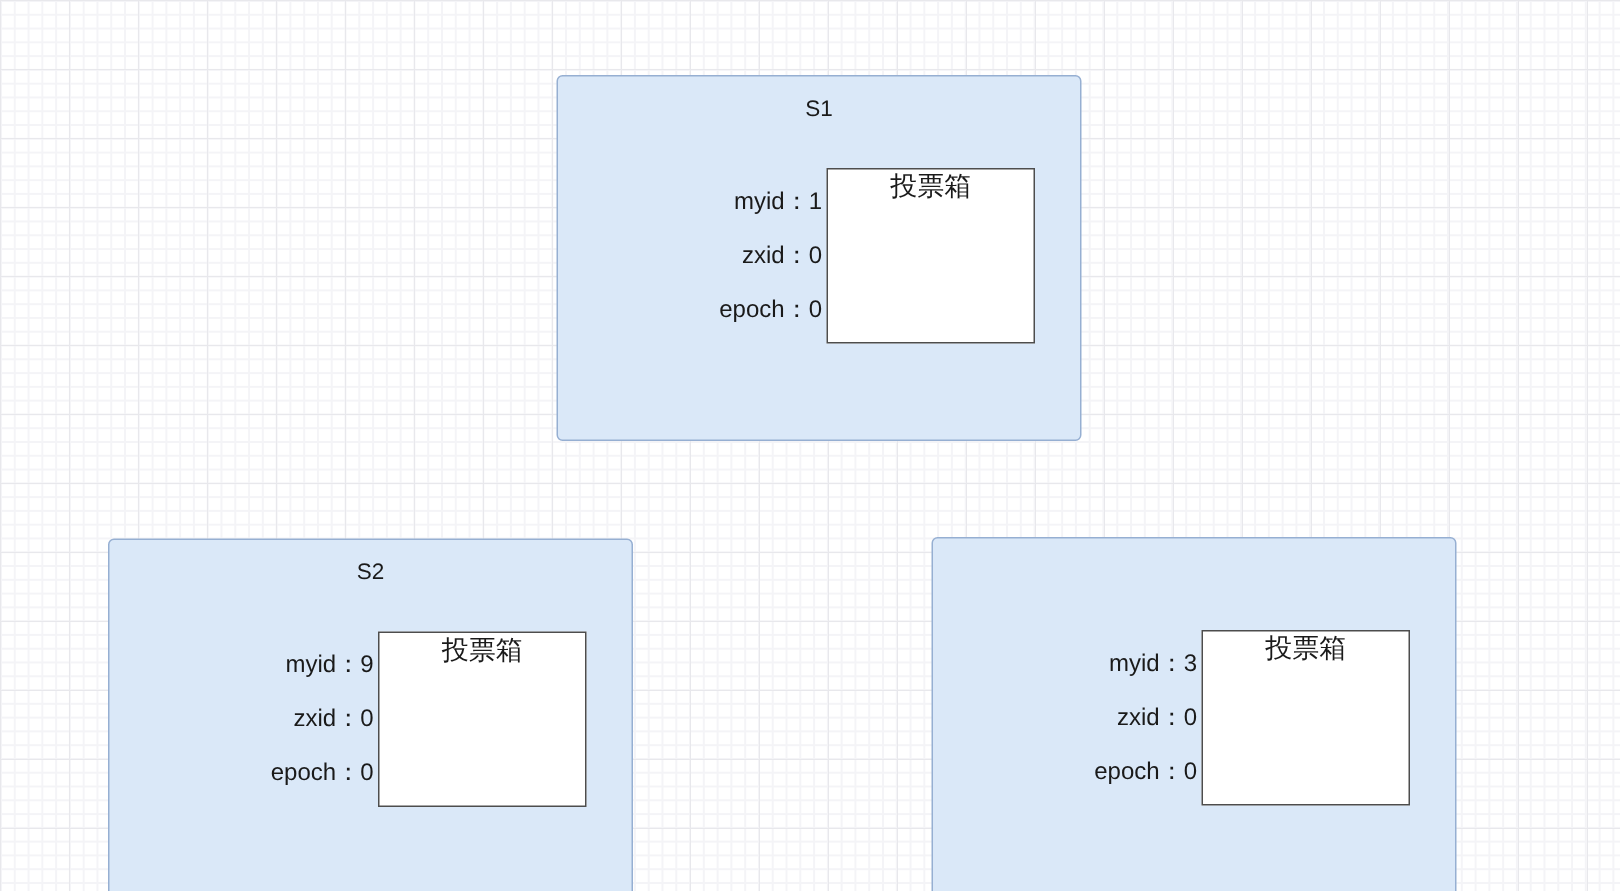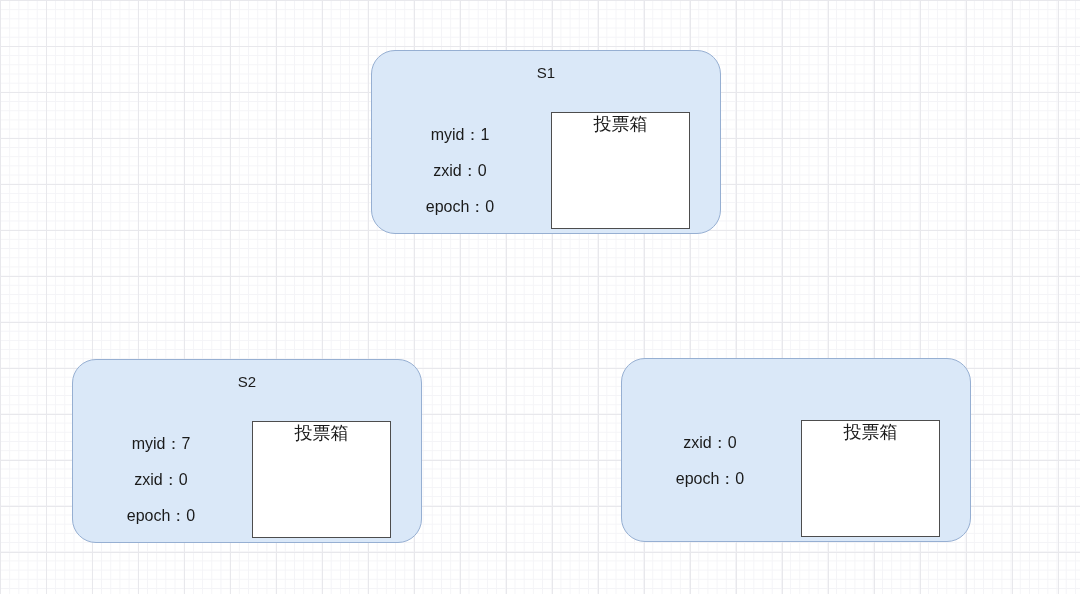--- a/index.html
+++ b/index.html
@@ -27,44 +27,44 @@
     background-image:
       linear-gradient(to right, var(--grid-major) 1px, transparent 1px),
       linear-gradient(to bottom, var(--grid-major) 1px, transparent 1px),
       linear-gradient(to right, var(--grid-minor) 1px, transparent 1px),
       linear-gradient(to bottom, var(--grid-minor) 1px, transparent 1px);
     background-size: 46px 46px, 46px 46px, 9.2px 9.2px, 9.2px 9.2px;
   }
   .card {
     position: absolute;
     width: 350px;
-    height: 184px;
+    height: 244px;
     background: var(--card-fill);
     border: 1.5px solid var(--card-border);
-    border-radius: 24px;
+    border-radius: 4px;
     padding-left: 28px;
   }
   .card-s1 { left: 371px; top: 50px; }
   .card-s2 { left: 72px;  top: 359px; }
   .card-s3 { left: 621px; top: 358px; }
   .card-title {
     position: absolute;
     top: 13px;
     left: 0;
     width: 100%;
     text-align: center;
     font-size: 15px;
     line-height: 18px;
   }
   .info {
     position: absolute;
     left: 0;
     top: 66px;
     width: 176px;
-    text-align: center;
+    text-align: right;
     font-size: 16px;
     line-height: 36px;
     white-space: nowrap;
   }
   .votebox {
     position: absolute;
     left: 179px;
     top: 61px;
     width: 139px;
     height: 117px;
@@ -91,31 +91,32 @@
       <div class="info-line">epoch：0</div>
     </div>
     <div class="votebox">
       <div class="votebox-label">投票箱</div>
     </div>
   </div>
 
   <div class="card card-s2">
     <div class="card-title">S2</div>
     <div class="info">
-      <div class="info-line">myid：7</div>
+      <div class="info-line">myid：9</div>
       <div class="info-line">zxid：0</div>
       <div class="info-line">epoch：0</div>
     </div>
     <div class="votebox">
       <div class="votebox-label">投票箱</div>
     </div>
   </div>
 
   <div class="card card-s3">
     <div class="info">
+      <div class="info-line">myid：3</div>
       <div class="info-line">zxid：0</div>
       <div class="info-line">epoch：0</div>
     </div>
     <div class="votebox">
       <div class="votebox-label">投票箱</div>
     </div>
   </div>
 
 </div>
 

